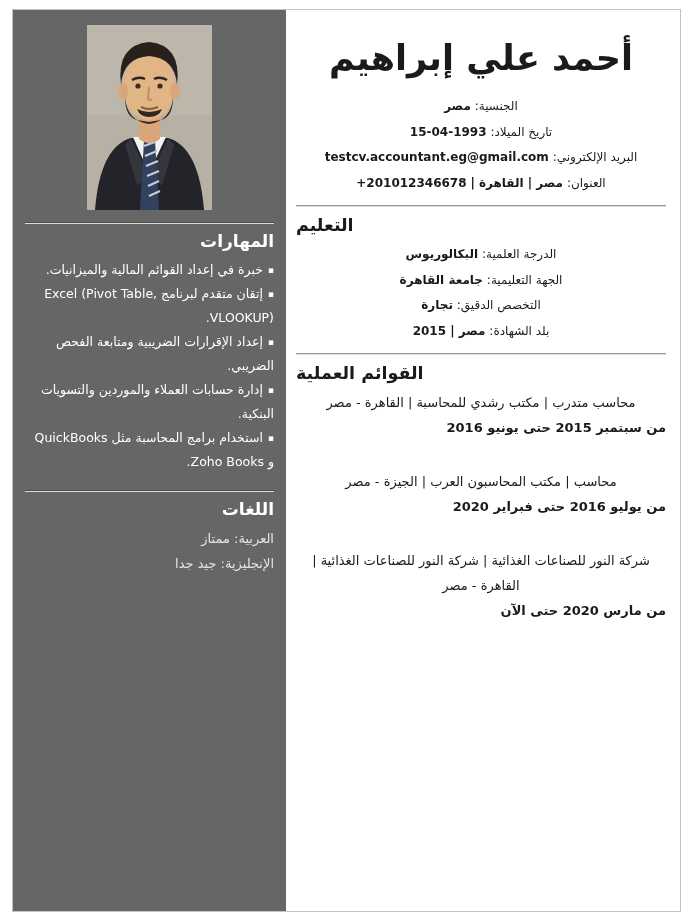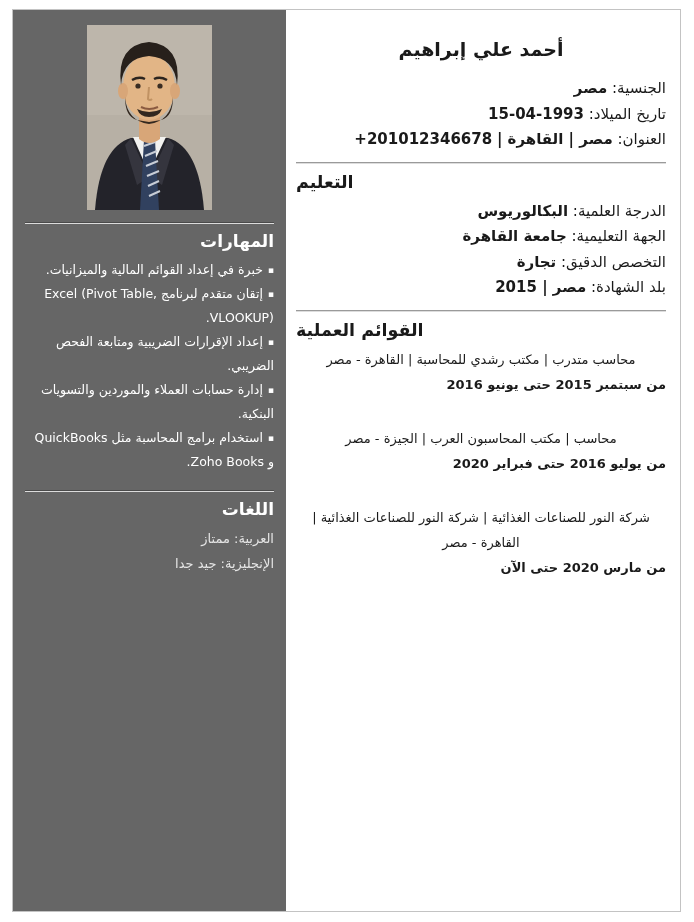--- a/index.html
+++ b/index.html
@@ -16,22 +16,22 @@
   
   .photo-wrap { width:125px; height:185px; margin:0 auto; background:#b7b0a5; overflow:hidden; }
   .photo-wrap svg { display:block; }
   .side-divider { height:2px; background:#dcdcdc; border-top:1px solid #4a4a4a; margin:12px 2px 7px 2px; }
   .side-heading { font-size:17px; font-weight:bold; color:#ffffff; text-align:right; margin:0 2px 7px 2px; }
   .skill-item { font-size:12.5px; line-height:24px; text-align:right; color:#ffffff; margin:0 2px; }
   .bullet { font-size:9px; vertical-align:1px; margin-left:5px; }
   .lang-item { font-size:13px; line-height:25px; text-align:right; color:#e5e5e5; margin:0 2px; }
 
   
-  .name { font-size:19px; font-weight:bold; text-align:center; margin:14px 0 16px 0; letter-spacing:0; }
-  .info-row, .edu-row { font-size:15px; line-height:25.5px; text-align:right; }
+  .name { font-size:35px; font-weight:bold; text-align:center; margin:14px 0 16px 0; letter-spacing:0; }
+  .info-row, .edu-row { font-size:12px; line-height:25.5px; text-align:center; }
   .info-row .val, .edu-row .val { font-weight:bold; }
   .main-divider { height:2px; background:#9a9a9a; border-bottom:1px solid #dddddd; margin:9px 0 8px 0; }
   .main-heading { font-size:17.5px; font-weight:bold; text-align:left; margin:2px 0 7px 0; }
   .exp-entry { margin-bottom:29px; }
   .exp-title { font-size:13px; line-height:25px; text-align:center; }
   .exp-period { font-size:13px; line-height:25px; text-align:right; font-weight:bold; }
 </style>
 </head>
 <body>
 
@@ -41,20 +41,24 @@
 
     <h1 class="name">أحمد علي إبراهيم</h1>
 
     <div class="info-row">
       <span>الجنسية:</span>
       <span class="val">مصر</span>
     </div>
     <div class="info-row">
       <span>تاريخ الميلاد:</span>
       <span class="val">1993-04-15</span>
+    </div>
+    <div class="info-row">
+      <span>البريد الإلكتروني:</span>
+      <span class="val">testcv.accountant.eg@gmail.com</span>
     </div>
     <div class="info-row">
       <span>العنوان:</span>
       <span class="val">مصر | القاهرة |</span>
       <span class="val" dir="ltr">+201012346678</span>
     </div>
 
     <div class="main-divider"></div>
 
     <h2 class="main-heading">التعليم</h2>

